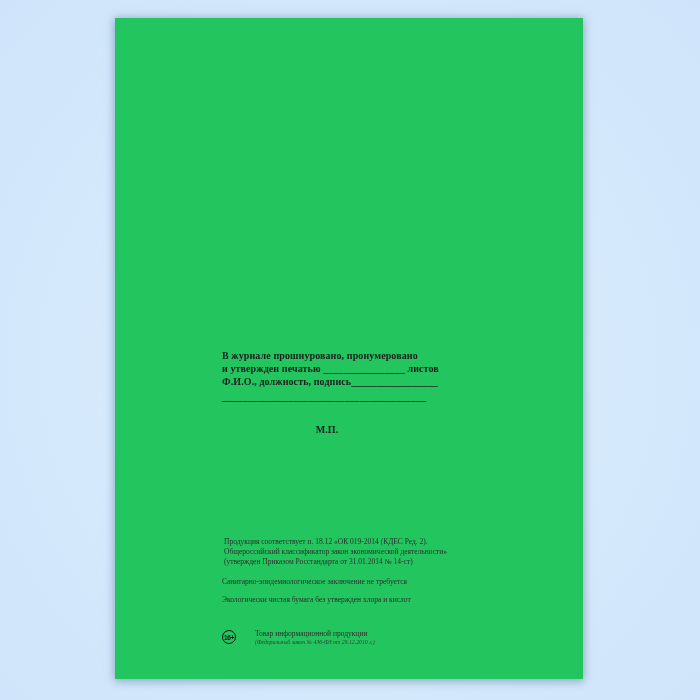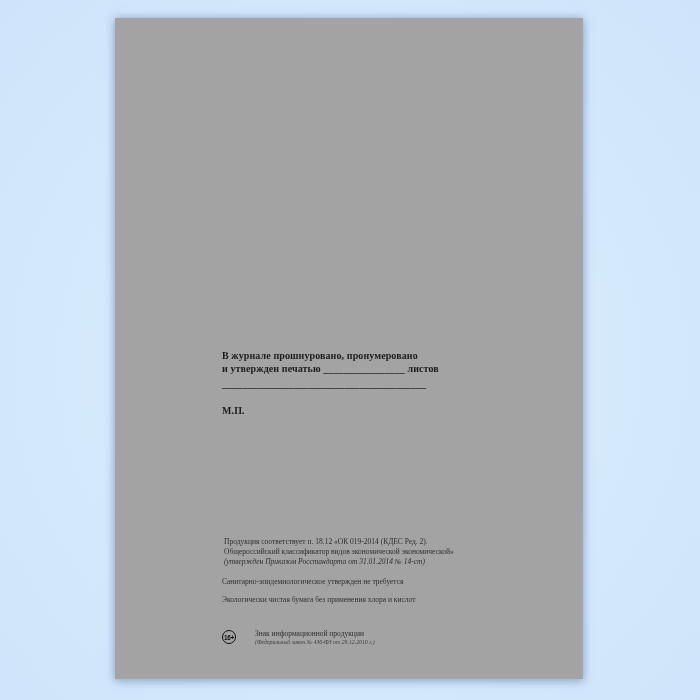--- a/index.html
+++ b/index.html
@@ -17,21 +17,21 @@
     position: relative;
     width: 700px;
     height: 700px;
   }
   .page {
     position: absolute;
     left: 115px;
     top: 18px;
     width: 468px;
     height: 661px;
-    background: #a3a3a3;
+    background: #22c55e;
     box-shadow: 0 0 9px rgba(110, 140, 180, 0.55), 0 3px 8px rgba(110, 140, 180, 0.38);
   }
   
   .stitch-block {
     position: absolute;
     left: 107px;
     top: 331px;
     width: 226px;
     color: #1d1d1d;
     font-size: 10px;
@@ -40,43 +40,42 @@
     white-space: nowrap;
     letter-spacing: 0.1px;
   }
   .stitch-block .line {
     height: 13px;
   }
   .stitch-block .line-last {
     margin-top: 2px;
   }
   .stamp-line {
-    margin-top: 14px;
-    text-align: left;
+    margin-top: 20px;
+    text-align: center;
     padding-right: 16px;
     height: 13px;
   }
   
   .footer {
     position: absolute;
     left: 107px;
     top: 519px;
     width: 300px;
     color: #2e2e2e;
   }
   .compliance {
     position: absolute;
     left: 2px;
     top: 0;
     font-size: 7.5px;
     line-height: 10px;
     white-space: nowrap;
   }
   .compliance .italic {
-    font-style: italic;
   }
   .notes {
     position: absolute;
     left: 0;
     top: 40px;
     font-size: 7.5px;
     white-space: nowrap;
   }
   .note {
     height: 18px;
@@ -121,39 +120,40 @@
 </style>
 </head>
 <body>
 
 <div class="stage">
   <div class="page">
 
     <div class="stitch-block">
       <div class="line">В журнале прошнуровано, пронумеровано</div>
       <div class="line">и утвержден печатью ________________ листов</div>
+      <div class="line">Ф.И.О., должность, подпись_________________</div>
       <div class="line line-last">________________________________________</div>
       <div class="stamp-line">М.П.</div>
     </div>
 
     <div class="footer">
       <div class="compliance">
         <div>Продукция соответствует п. 18.12 «ОК 019-2014 (КДЕС Ред. 2).</div>
-        <div>Общероссийский классификатор видов экономической экономической»</div>
+        <div>Общероссийский классификатор закон экономической деятельности»</div>
         <div class="italic">(утвержден Приказом Росстандарта от 31.01.2014 № 14-ст)</div>
       </div>
 
       <div class="notes">
-        <div class="note">Санитарно-эпидемиологическое утвержден не требуется</div>
-        <div class="note">Экологически чистая бумага без применения хлора и кислот</div>
+        <div class="note">Санитарно-эпидемиологическое заключение не требуется</div>
+        <div class="note">Экологически чистая бумага без утвержден хлора и кислот</div>
       </div>
 
       <div class="agemark">
         <div class="age-badge">16+</div>
         <div class="age-text">
-          <div class="age-title">Знак информационной продукции</div>
+          <div class="age-title">Товар информационной продукции</div>
           <div class="age-law">(Федеральный закон № 436-ФЗ от 29.12.2010 г.)</div>
         </div>
       </div>
     </div>
 
   </div>
 </div>
 
 </body></html>

